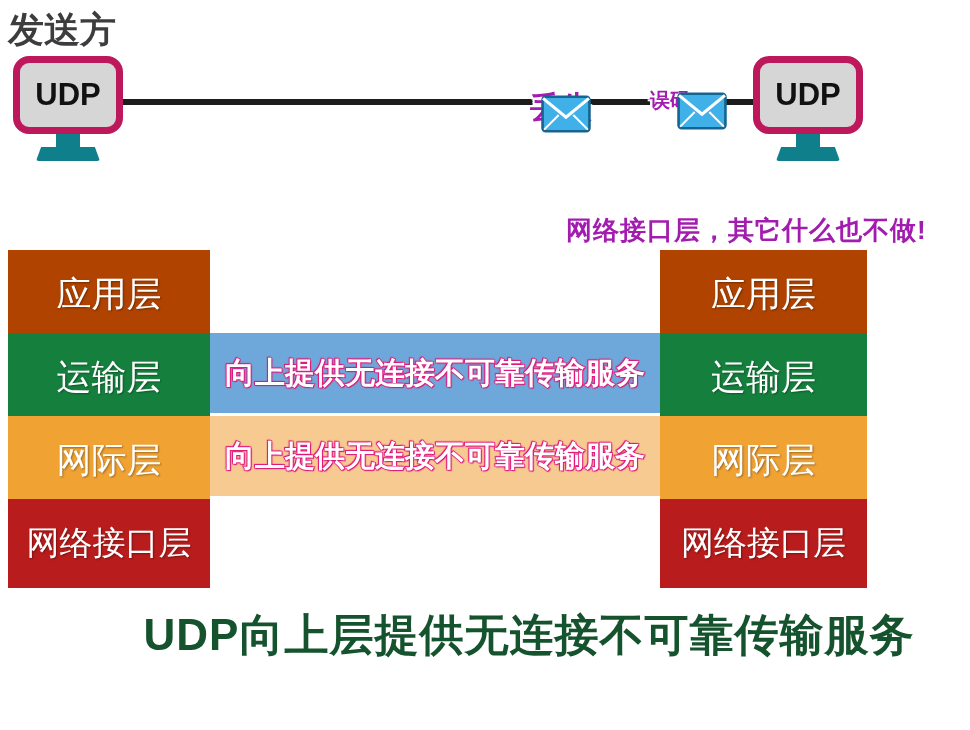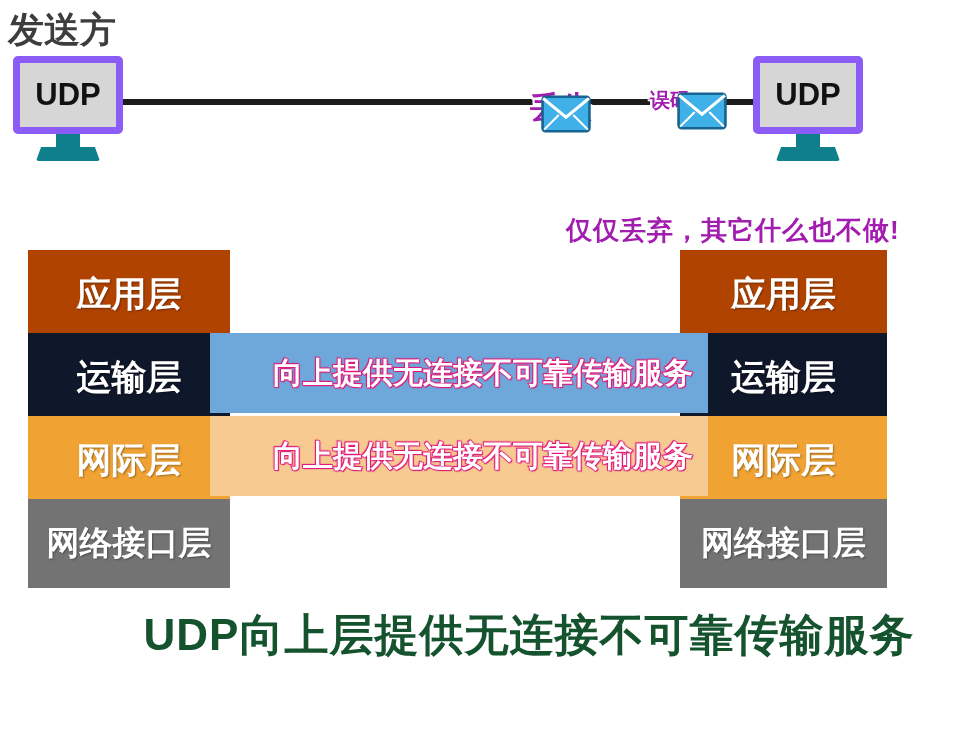--- a/index.html
+++ b/index.html
@@ -8,21 +8,21 @@
     font-family:"Liberation Sans","DejaVu Sans",sans-serif;
   }
   .abs{position:absolute;}
   
   .endpoint-label{font-size:36px;font-weight:800;color:#3d3d3d;}
   
   .link-line{left:115px;top:99px;width:650px;height:6px;background:#1c1c1c;}
   
   .monitor{width:112px;text-align:center;}
   .monitor .screen{
-    width:96px;height:64px;border:7px solid #8b5cf6;background:#d6d6d6;border-radius:5px;
+    width:96px;height:64px;border:7px solid #be185d;background:#d6d6d6;border-radius:16px;
     display:flex;align-items:center;justify-content:center;
     font-size:31px;font-weight:800;color:#111;margin:0 auto;
   }
   .monitor .neck{width:24px;height:13px;background:#0f7f8b;margin:0 auto;}
   .monitor .base{width:64px;height:14px;background:#0f7f8b;margin:0 auto;border-radius:3px;
     clip-path:polygon(8% 0,92% 0,100% 100%,0 100%);}
   
   .cloud-wrap{left:320px;top:28px;width:238px;height:152px;}
   .cloud-wrap svg{position:absolute;left:0;top:0;}
   .cloud-text{
@@ -38,33 +38,32 @@
   }
   .loss-label{left:530px;top:62px;font-size:31px;}
   .corrupt-label{left:650px;top:62px;font-size:20px;}
   .discard-note{left:566px;top:188px;font-size:26px;letter-spacing:1px;}
   .envelope{width:50px;height:38px;}
   .env1{left:541px;top:95px;}
   .env2{left:677px;top:92px;}
   
   .layer-row{
     height:89px;display:flex;align-items:center;justify-content:center;
-    color:#ffffff;font-size:35px;font-weight:700;
+    color:#ffffff;font-size:35px;font-weight:400;
     text-shadow:1px 1px 2px rgba(0,0,0,0.35);
-    margin-left:20px;
   }
   .col-left{left:8px;width:202px;}
   .col-right{left:660px;width:207px;}
   .row-0{top:250px;background:#b04300;}
-  .row-1{top:333px;background:#0f172a;}
+  .row-1{top:333px;background:#15803d;}
   .row-2{top:416px;background:#f0a233;}
-  .row-3{top:499px;background:#737373;font-size:33px;text-align:right;}
+  .row-3{top:499px;background:#b91c1c;font-size:33px;text-align:right;}
   
   .band{
-    left:210px;width:450px;height:80px;display:flex;align-items:center;justify-content:center;padding-left:48px;
+    left:210px;width:450px;height:80px;display:flex;align-items:center;justify-content:center;
   }
   .band-transport{top:333px;background:#6ea8da;}
   .band-internet{top:416px;background:#f6ca90;}
   .band-text{
     color:#ffffff;font-size:30px;font-weight:800;white-space:nowrap;
     -webkit-text-stroke:1.3px #e0187c;paint-order:stroke fill;
     text-shadow:0 0 2px #e0187c,1px 1px 1px #e0187c,-1px -1px 1px #e0187c;
   }
   
   .caption{left:0;width:970px;text-align:center;color:#14532d;font-weight:800;margin-left:44px;}
@@ -104,21 +103,21 @@
     <rect x="1.5" y="1.5" width="45" height="33" rx="3" fill="#3fb0e8" stroke="#16648f" stroke-width="2.5"></rect>
     <path d="M2,3 L24,21 L46,3" fill="none" stroke="#ffffff" stroke-width="3"></path>
     <path d="M3,33 L17,19 M45,33 L31,19" fill="none" stroke="#ffffff" stroke-width="2"></path>
   </svg>
   <svg class="abs envelope env2" viewBox="0 0 48 36">
     <rect x="1.5" y="1.5" width="45" height="33" rx="3" fill="#3fb0e8" stroke="#16648f" stroke-width="2.5"></rect>
     <path d="M2,3 L24,21 L46,3" fill="none" stroke="#ffffff" stroke-width="3"></path>
     <path d="M3,33 L17,19 M45,33 L31,19" fill="none" stroke="#ffffff" stroke-width="2"></path>
   </svg>
 
-  <div class="abs red-outlined discard-note">仅仅丢弃，其它什么也不做!</div>
+  <div class="abs red-outlined discard-note">网络接口层，其它什么也不做!</div>
 
   <div class="abs layer-row col-left row-0">应用层</div>
   <div class="abs layer-row col-left row-1">运输层</div>
   <div class="abs layer-row col-left row-2">网际层</div>
   <div class="abs layer-row col-left row-3">网络接口层</div>
 
   <div class="abs layer-row col-right row-0">应用层</div>
   <div class="abs layer-row col-right row-1">运输层</div>
   <div class="abs layer-row col-right row-2">网际层</div>
   <div class="abs layer-row col-right row-3">网络接口层</div>

